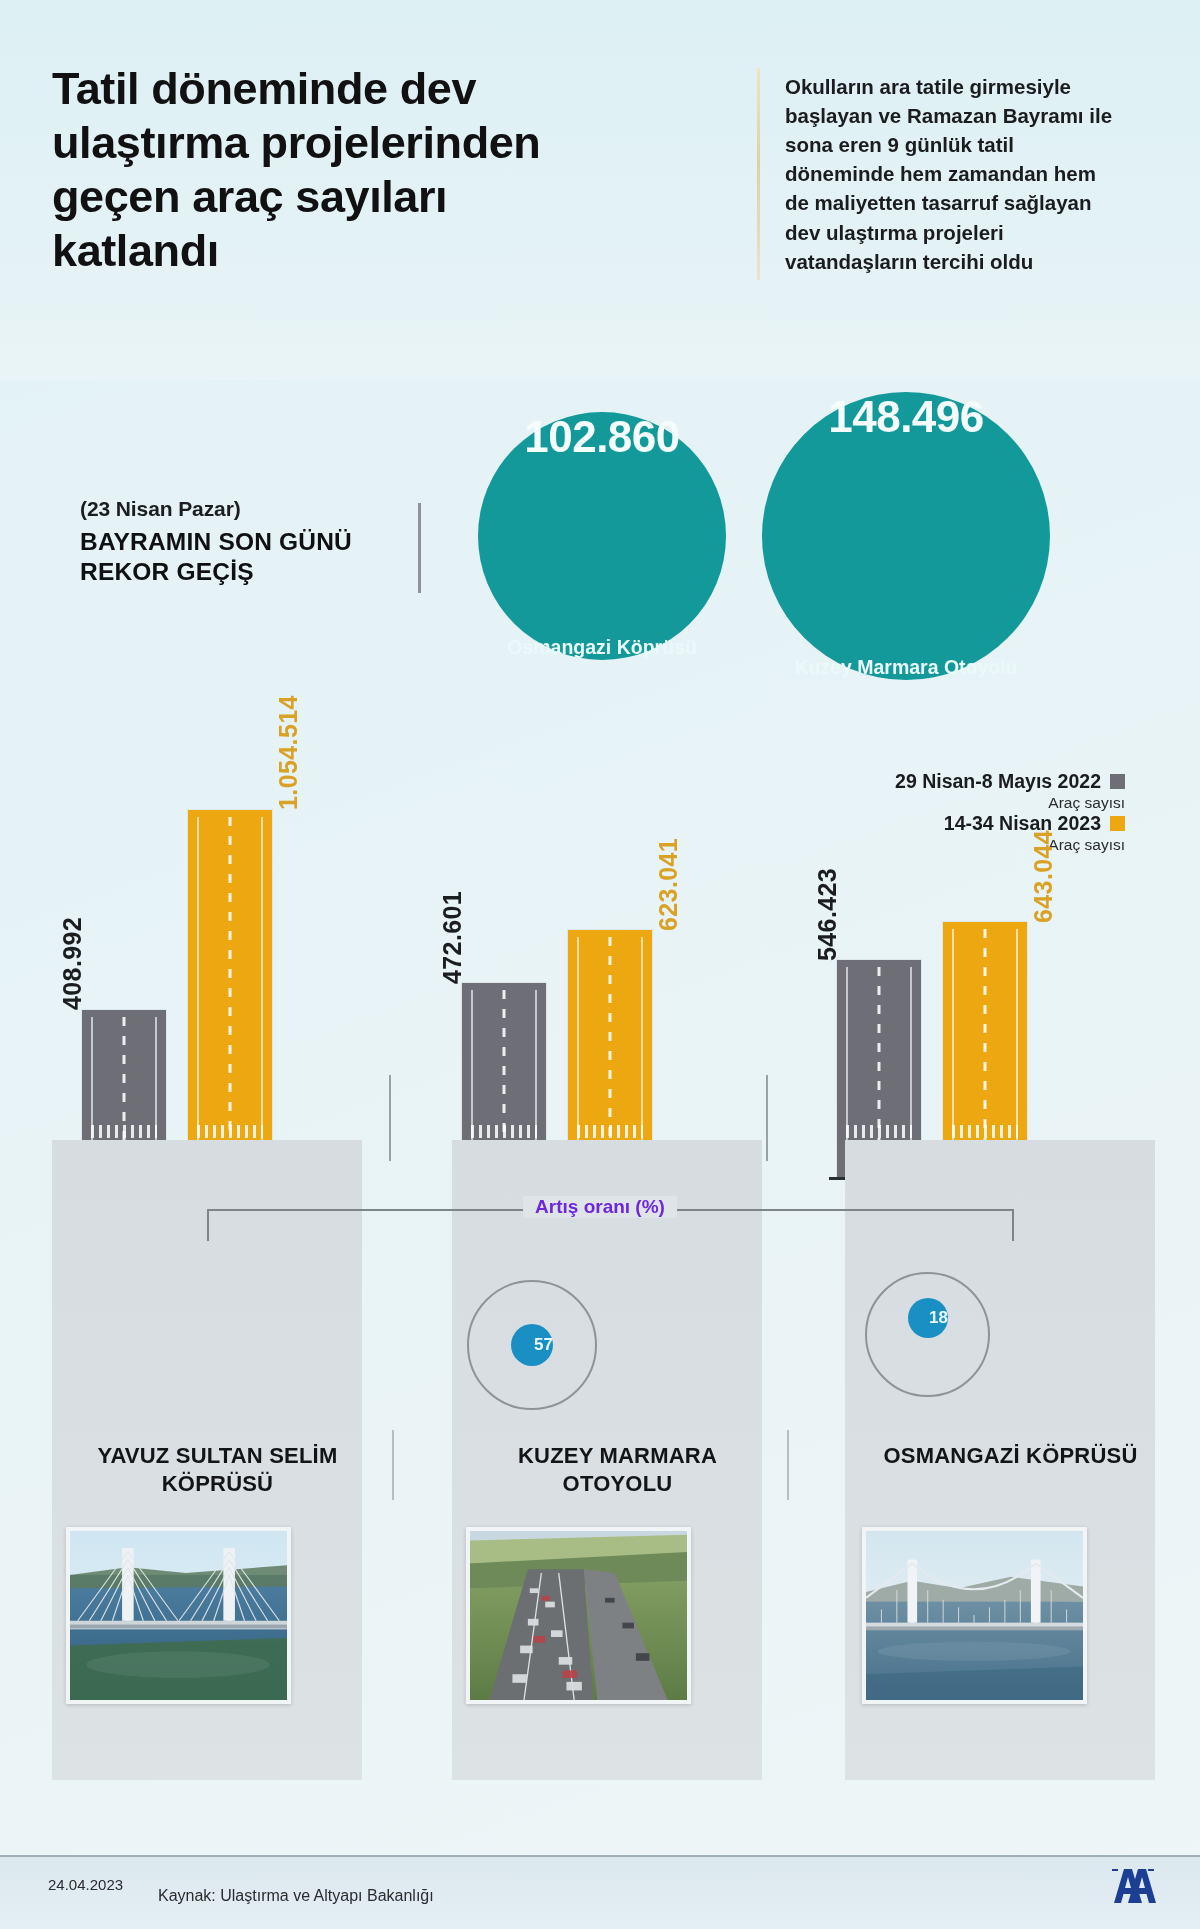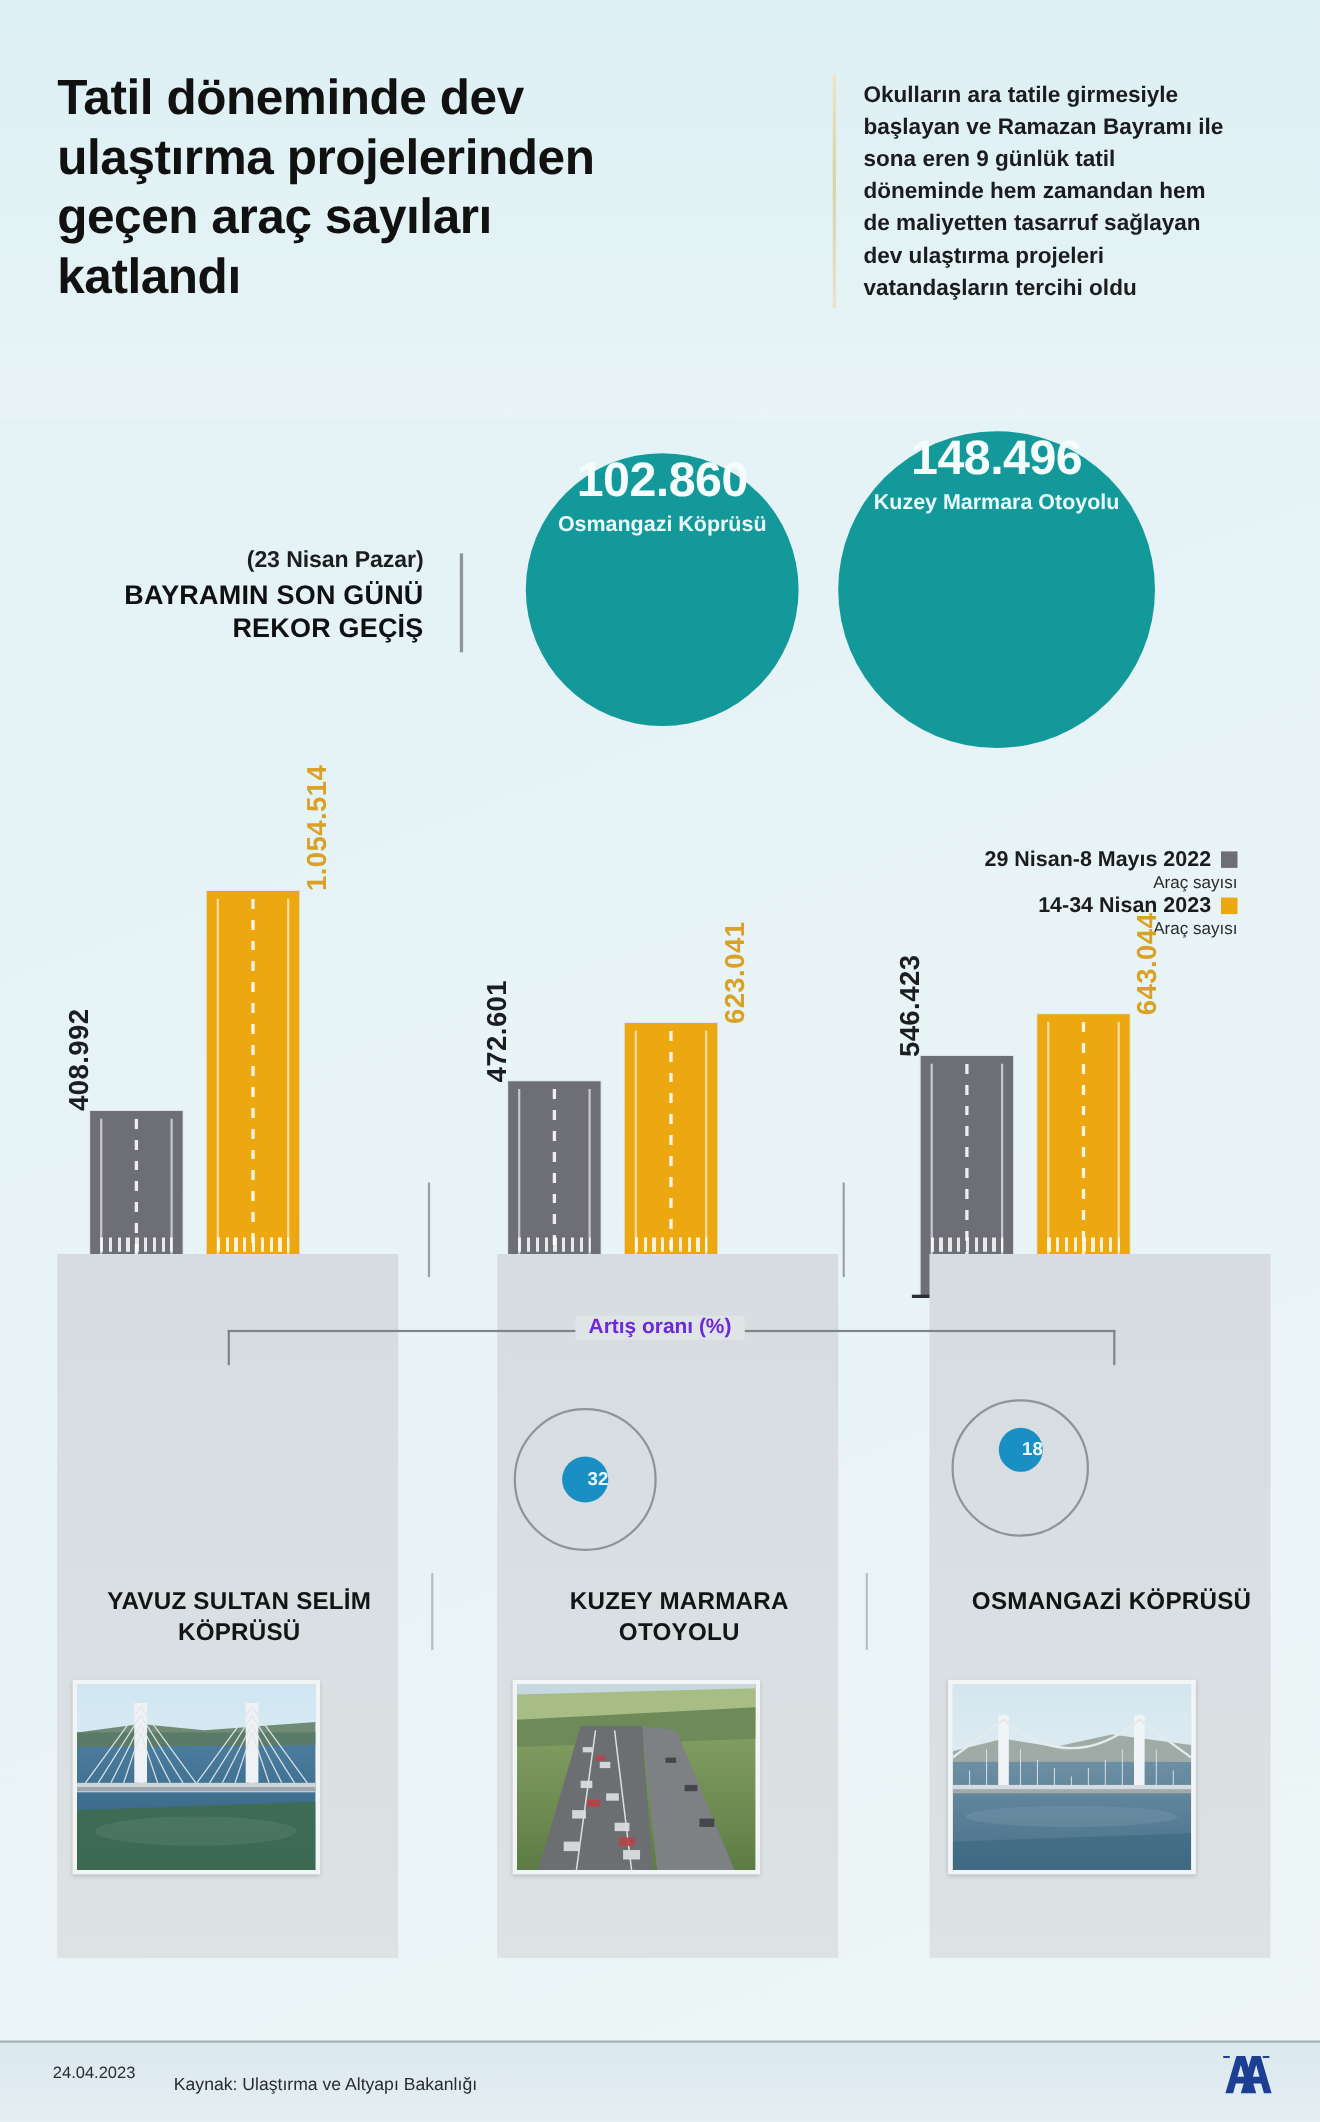--- a/index.html
+++ b/index.html
@@ -38,21 +38,21 @@
     position: absolute;
     left: 785px; top: 72px; width: 340px;
     font-size: 20.5px; line-height: 1.42;
     font-weight: bold; color: #1b1c1e;
   }
 
   
   .record-label {
     position: absolute;
     left: 80px; top: 497px; width: 305px;
-    text-align: right;
+    text-align: left;
   }
   .record-label .sub {
     font-size: 21px; font-weight: bold; color: #1c1d1f;
     letter-spacing: -0.1px;
   }
   .record-label .main {
     margin-top: 6px;
     font-size: 24.5px; font-weight: bold; color: #0f1011;
     line-height: 1.22; letter-spacing: 0.2px;
   }
@@ -61,21 +61,21 @@
     left: 418px; top: 503px; width: 3px; height: 90px;
     background: #8e9498;
   }
 
   .bubble {
     position: absolute;
     border-radius: 50%;
     background: #14999a;
     color: #ffffff;
     display: flex; flex-direction: column;
-    align-items: center; justify-content: flex-start;
+    align-items: center; justify-content: space-between;
     text-align: center;
   }
   .bubble .num {
     font-size: 44px; font-weight: bold; letter-spacing: -0.5px;
     color: #f4fcfc;
   }
   .bubble .cap {
     margin-top: 4px;
     font-size: 19.5px; font-weight: bold; line-height: 1.22;
     color: #eafafa;
@@ -383,21 +383,21 @@
         <path d="M165 22 L217 94 M165 30 L205 94 M165 38 L193 94 M165 46 L181 94"></path>
         <path d="M165 22 L113 94 M165 30 L125 94 M165 38 L137 94 M165 46 L149 94"></path>
       </g>
       <rect x="0" y="98" width="225" height="4" fill="#9aa6ad"></rect>
       <ellipse cx="112" cy="140" rx="95" ry="14" fill="#ffffff" opacity=".07"></ellipse>
     </svg>
   </div>
 
   <div class="pct-ring" style="left:467px; top:1280px; width:130px; height:130px;"></div>
   <div class="pct-circle" style="left:511px; top:1324px; width:42px; height:42px; background:#1a8fc4; font-size:17px;">
-    <span>32</span>
+    <span>57</span>
   </div>
   <div class="card-name" style="left:452px; width:310px; top:1442px;">KUZEY MARMARA OTOYOLU</div>
   <div class="photo" style="left:466px; top:1527px; width:225px; height:177px;">
     <svg viewBox="0 0 225 177" preserveAspectRatio="none" aria-hidden="true">
       <defs>
         <linearGradient id="ter2" x1="0" y1="0" x2="0" y2="1">
           <stop offset="0" stop-color="#8fa96c"></stop>
             <stop offset="1" stop-color="#5d7c45"></stop>
         </linearGradient>
       </defs>

